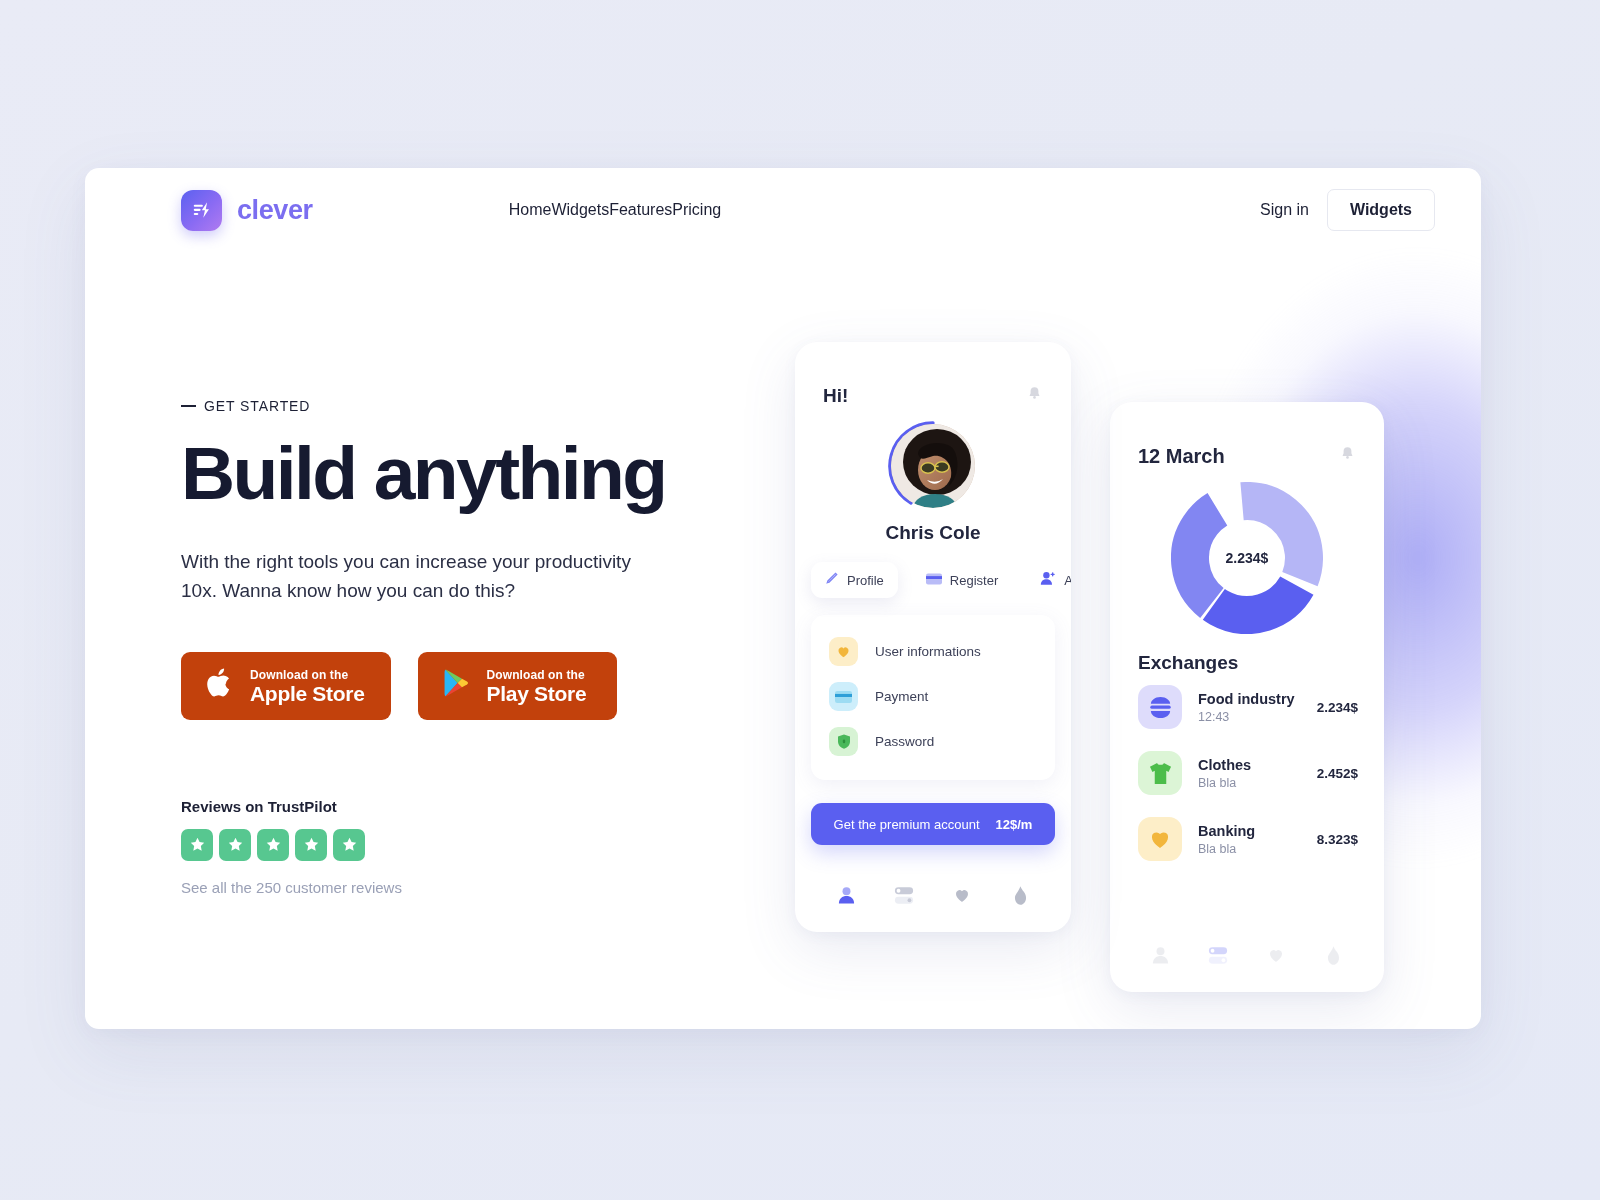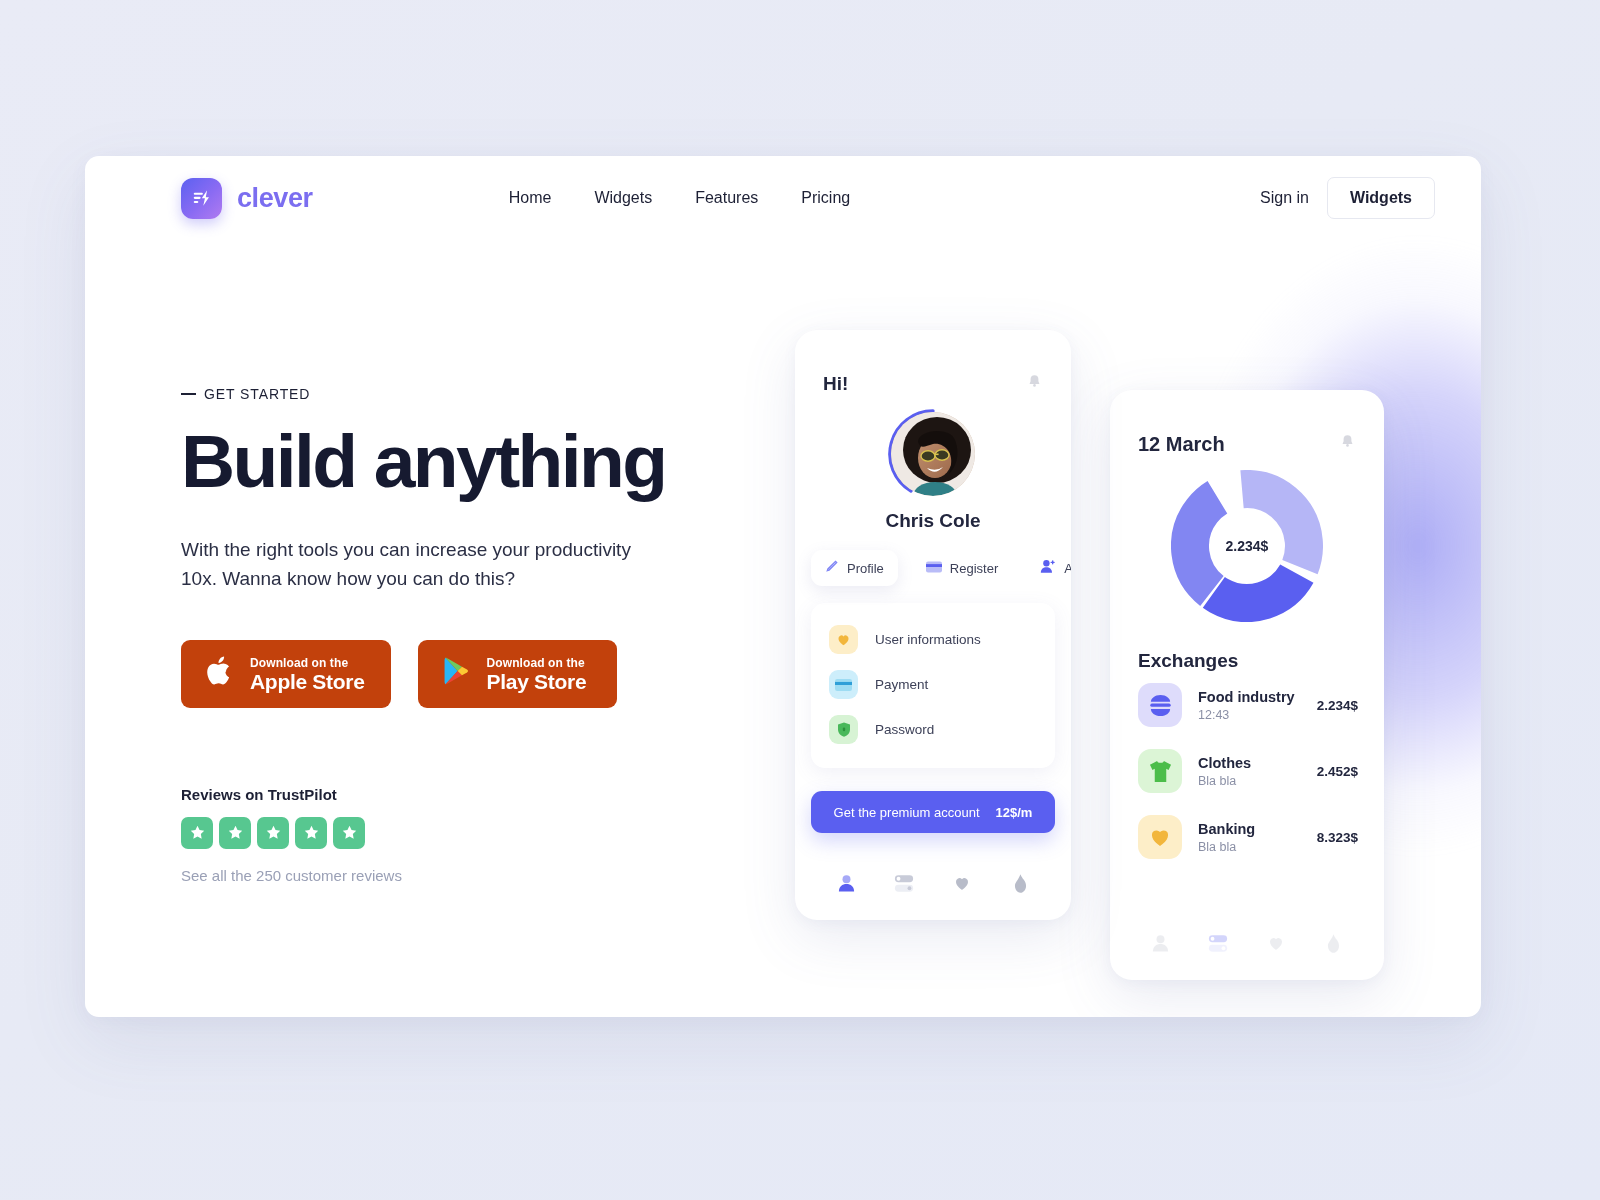--- a/index.html
+++ b/index.html
@@ -9,21 +9,21 @@
     background: #e9ecf6;
     overflow: hidden;
   }
   body {
     background: linear-gradient(145deg, #e9ebf6 0%, #e7eaf5 45%, #e5e9f6 100%);
   }
 
   
   .page-card {
     position: absolute;
-    left: 85px; top: 156px;
+    left: 85px; top: 168px;
     width: 1396px; height: 861px;
     background: #ffffff;
     border-radius: 14px;
     box-shadow: 0 24px 70px rgba(90,100,150,0.10), 0 4px 18px rgba(90,100,150,0.05);
     overflow: hidden;
   }
   .bg-blob {
     position: absolute;
     right: -60px; top: 60px;
     width: 440px; height: 660px;
@@ -42,21 +42,21 @@
   .brand { display: flex; align-items: center; gap: 15px; }
   .logo-mark {
     width: 41px; height: 41px; border-radius: 12px;
     background: linear-gradient(135deg, #5b61f0 0%, #8a6bf3 55%, #b07bf0 100%);
     display: flex; align-items: center; justify-content: center;
     box-shadow: 0 5px 13px rgba(108,99,240,0.33);
   }
   .brand-name {
     font-size: 27px; font-weight: 700; color: #7b6ef0; letter-spacing: -0.4px;
   }
-  .nav { display: flex; gap: 43px; margin-left: 196px; }
+  .nav { display: flex; margin-left: 196px; }
   .nav-link {
     font-size: 16px; color: #1d2035; font-weight: 400; cursor: pointer;
     white-space: nowrap;
   }
   .header-right {
     margin-left: auto; display: flex; align-items: center; gap: 18px;
   }
   .signin { font-size: 16px; color: #1d2035; cursor: pointer; }
   .register {
     font-size: 16px; font-weight: 700; color: #1d2035;
@@ -169,21 +169,21 @@
   }
   .bnav-item { cursor:pointer; display:flex; align-items:center; justify-content:center; width: 30px; height: 26px;}
 
   
   .donut-wrap { margin: 14px auto 0; width: 152px; height: 152px; position: relative; }
   .donut-center {
     position:absolute; inset:0; display:flex; align-items:center; justify-content:center;
     font-size: 14px; font-weight:700; color:#22263e;
   }
   .exch-title {
-    margin: 28px 0 0 28px; font-size: 19px; font-weight: 700; color:#22263e;
+    margin: 18px 0 0 28px; font-size: 19px; font-weight: 700; color:#22263e;
   }
   .exch-row {
     display:flex; align-items:center; padding: 11px 26px 11px 28px; cursor:pointer;
   }
   .exch-icon {
     width: 44px; height: 44px; border-radius: 13px; flex:none;
     display:flex; align-items:center; justify-content:center;
   }
   .exch-text { margin-left: 16px; flex: 1; }
   .exch-name { font-size: 14.5px; font-weight: 700; color:#22263e; }

